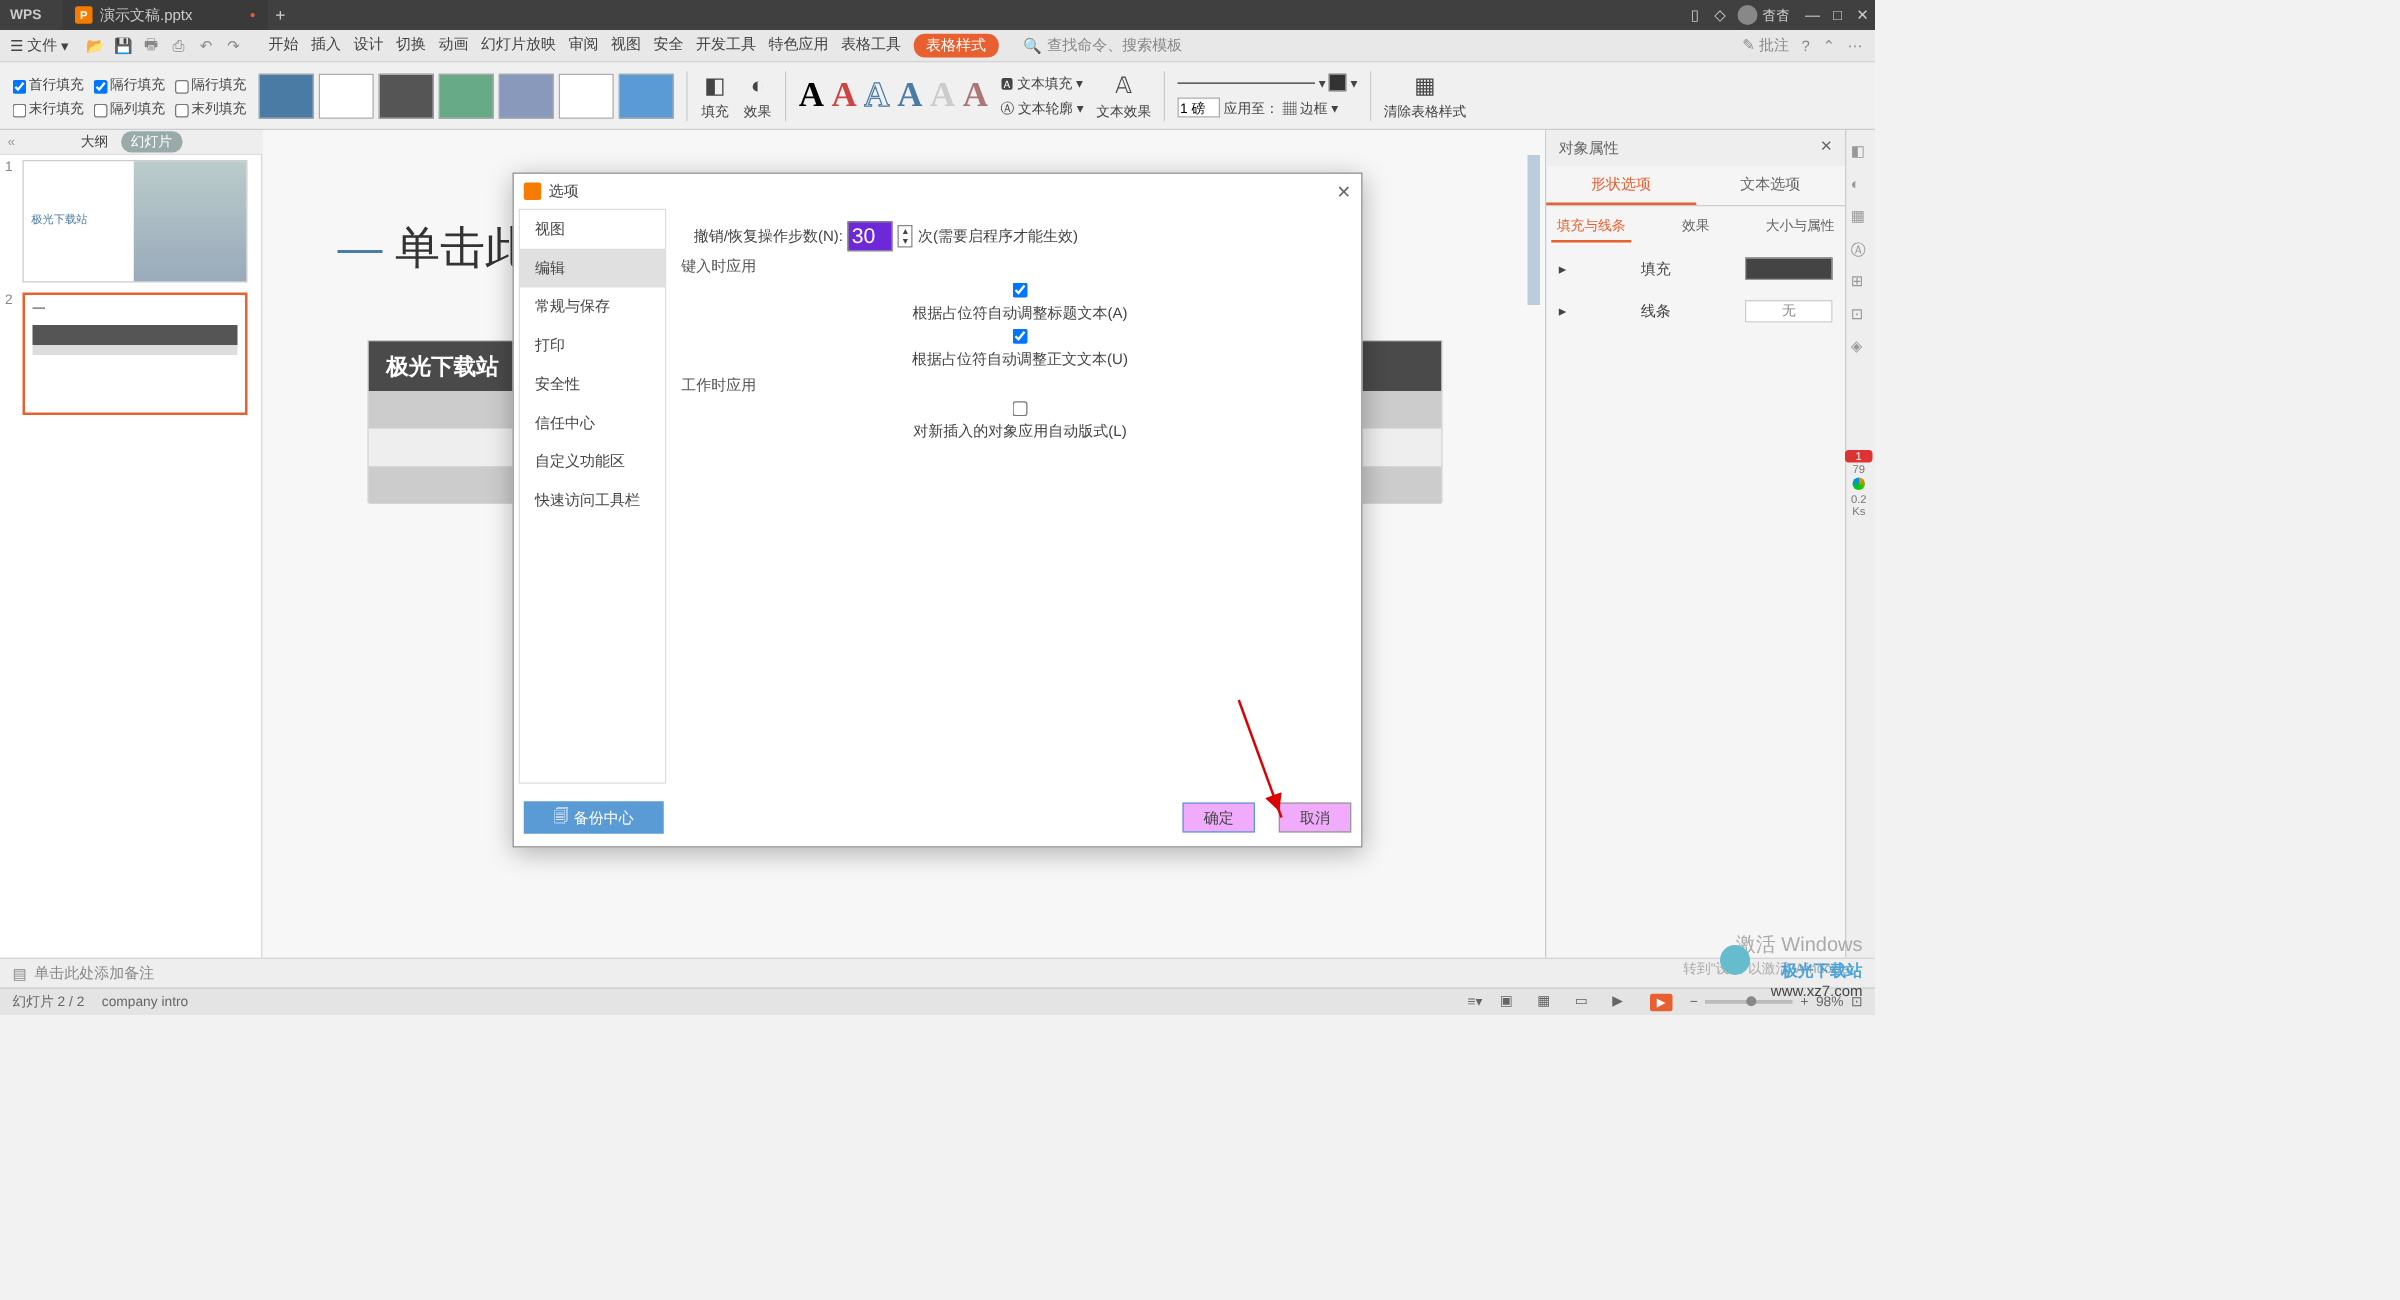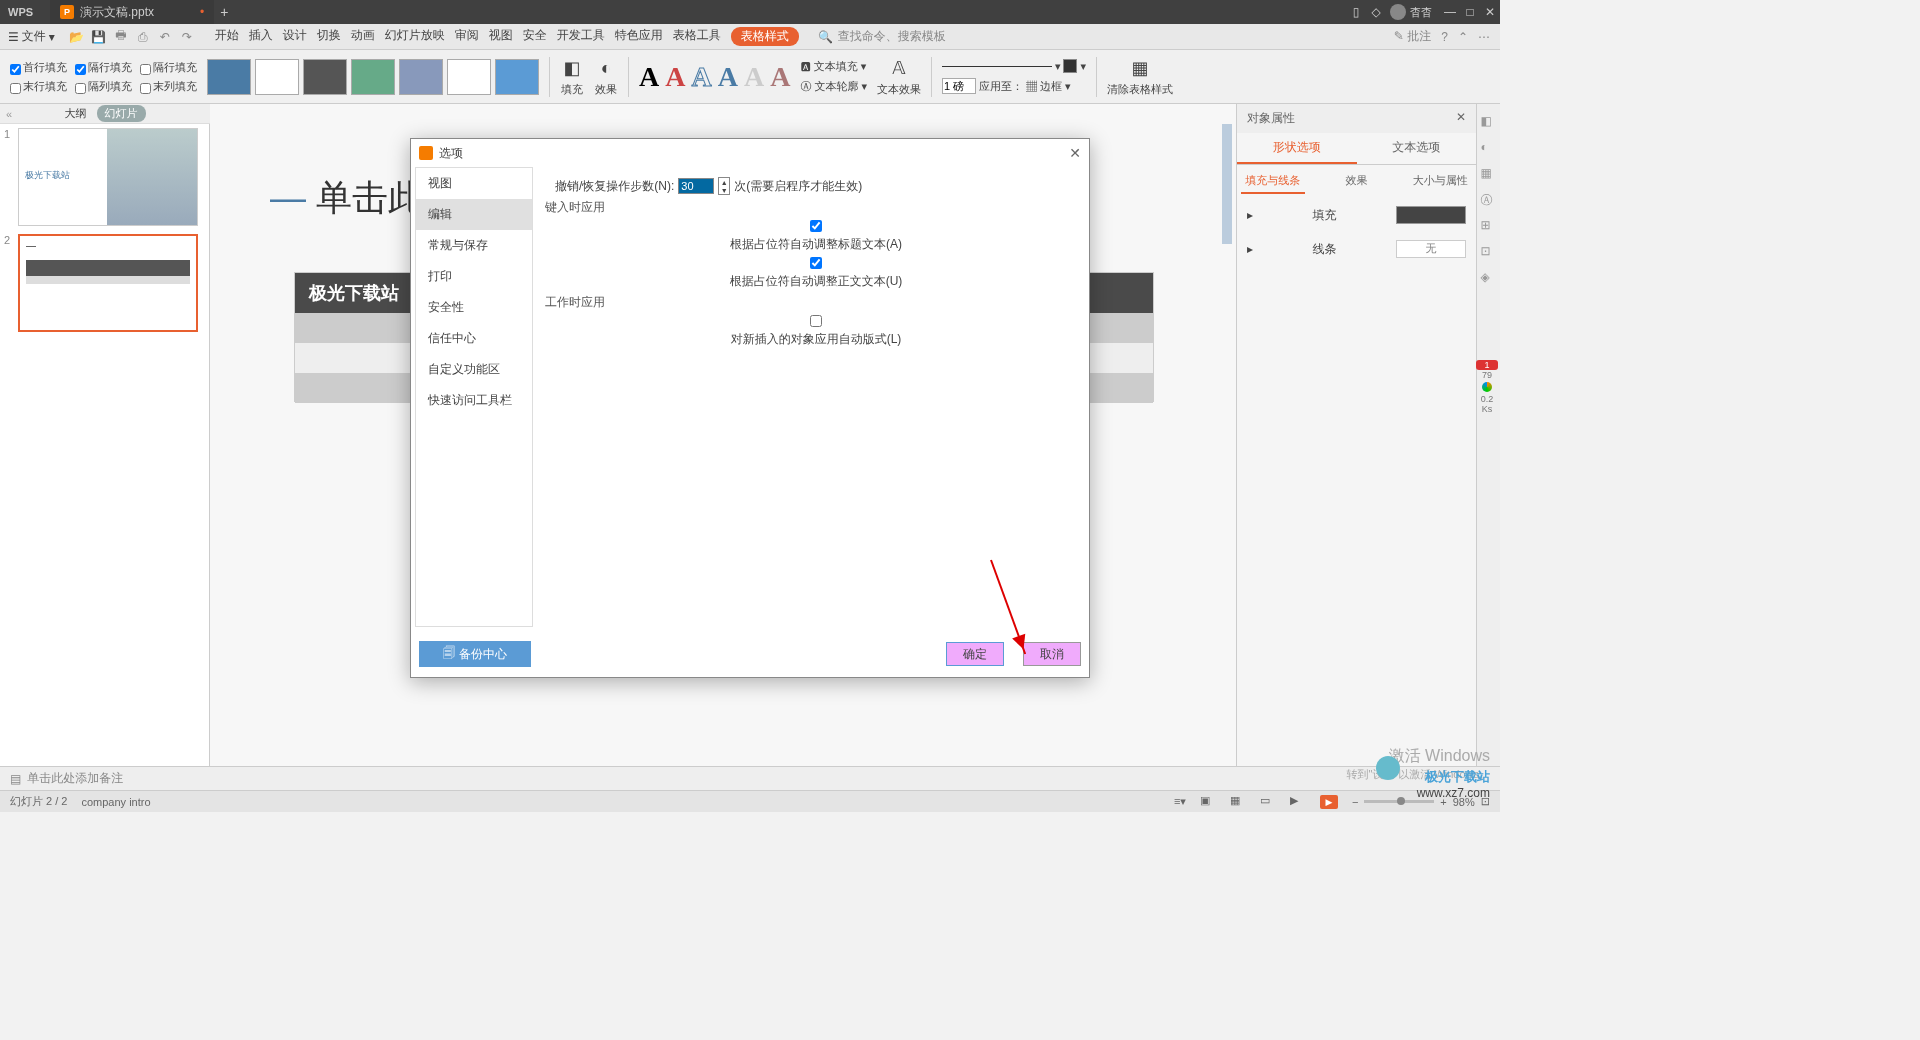--- a/index.html
+++ b/index.html
@@ -74,21 +74,21 @@
 .dlg-title { height: 28px; display: flex; align-items: center; padding: 0 8px; gap: 6px; font-size: 12px; }
 .dlg-title .p-icon { width: 14px; height: 14px; background: #f57c00; border-radius: 2px; }
 .dlg-title .close { margin-left: auto; font-size: 14px; color: #666; cursor: pointer; }
 .dlg-body { display: flex; height: 460px; }
 .dlg-nav { width: 118px; border-right: 1px solid #ddd; border: 1px solid #ddd; margin: 0 0 0 4px; }
 .dlg-nav-item { padding: 7px 12px; font-size: 12px; color: #444; }
 .dlg-nav-item.active { background: #e0e0e0; }
 .dlg-content { flex: 1; padding: 6px 12px; font-size: 12px; }
 .dlg-section-title { color: #555; margin: 4px 0; }
 .dlg-row { display: flex; align-items: center; gap: 4px; margin: 4px 0 4px 10px; }
-.dlg-row input[type=text] { width: 36px; border: 1px solid #888; padding: 1px 2px; background: #0369a1; color: #fff; font-size: 11px; }
+.dlg-row input[type=text] { width: 36px; border: 1px solid #888; padding: 1px 2px; background: #6d28d9; color: #fff; font-size: 17px; }
 .dlg-row .spinner { width: 12px; height: 18px; border: 1px solid #888; display: flex; flex-direction: column; font-size: 7px; }
 .dlg-row .spinner div { flex: 1; display: flex; align-items: center; justify-content: center; }
 .dlg-chk { display: flex; align-items: center; gap: 4px; margin: 4px 0 4px 10px; flex-direction: column; }
 .dlg-chk input { width: 12px; height: 12px; }
 .dlg-footer { position: absolute; bottom: 10px; left: 8px; right: 8px; display: flex; align-items: center; }
 .backup-btn { width: 112px; height: 26px; background: #5b9bd5; color: #fff; display: flex; align-items: center; justify-content: center; gap: 4px; font-size: 12px; }
 .dlg-btn { width: 58px; height: 24px; border: 1px solid #999; background: #f0abfc; margin-left: 19px; display: flex; align-items: center; justify-content: center; font-size: 12px; }
 .dlg-btn.primary { border: 1px solid #5b9bd5; }
 .arrow { position: absolute; left: 990px; top: 560px; width: 2px; height: 100px; background: #d00; transform: rotate(-20deg); transform-origin: top; pointer-events: none; }
 .arrow:after { content: ""; position: absolute; bottom: -2px; left: -6px; border: 7px solid transparent; border-top: 14px solid #d00; }

